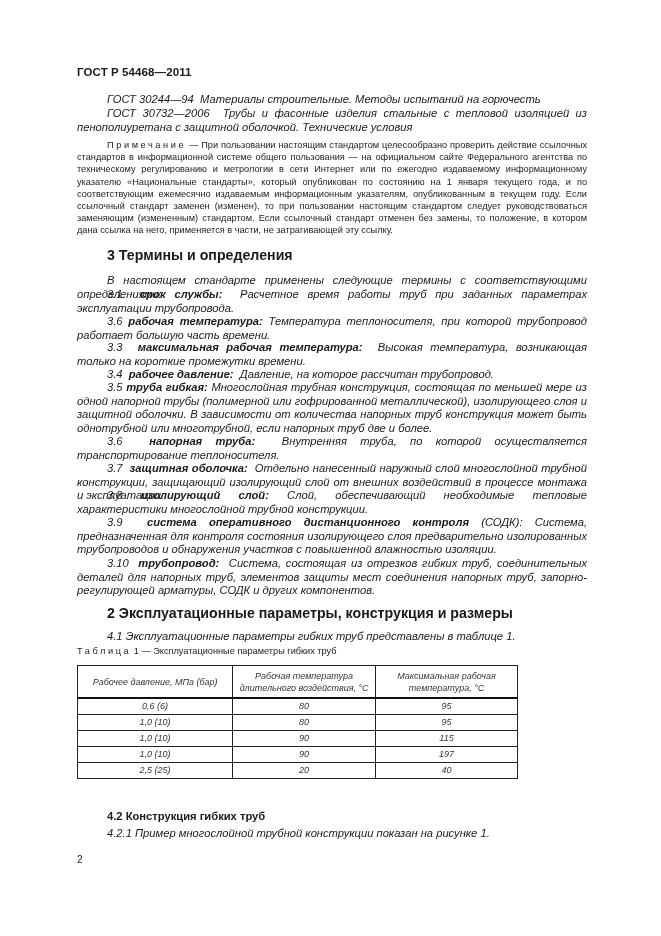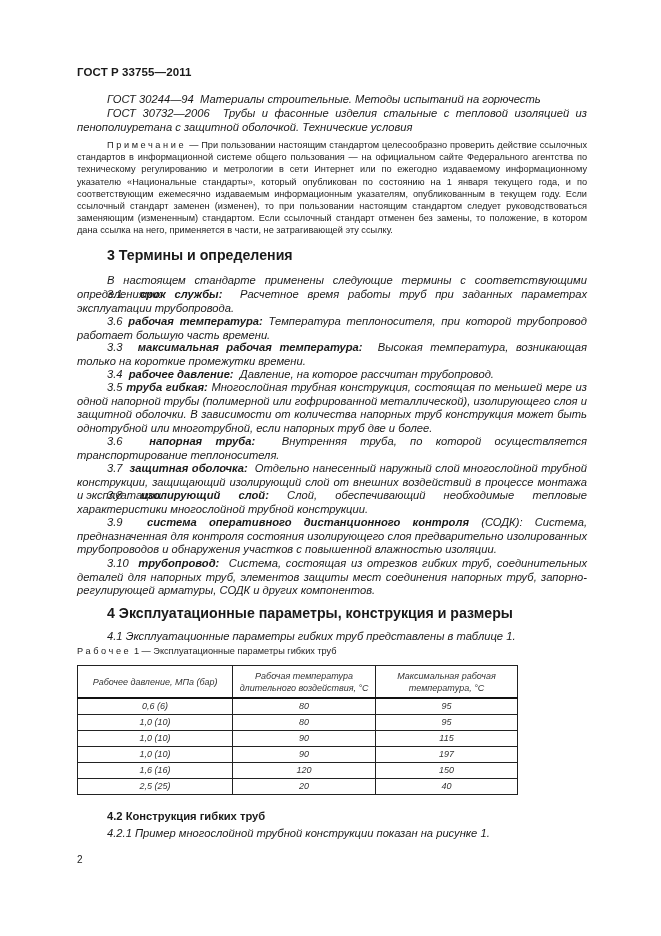--- a/index.html
+++ b/index.html
@@ -20,21 +20,21 @@
   table.t { position: absolute; left: 77px; top: 665px; width: 441px; border-collapse: collapse;
             font-size: 9px; color: #333; font-style: italic; }
   table.t td, table.t th { border: 1px solid #222; text-align: center; font-weight: normal; padding: 0 4px; }
   table.t thead th { height: 31px; line-height: 12px; border-bottom: 2.5px solid #111; }
   table.t tbody td { height: 15px; line-height: 15px; }
   .pg { left: 77px; top: 854px; font-size: 10px; }
 </style>
 </head>
 <body>
 
-<div class="abs hdr">ГОСТ Р 33755—2011</div>
+<div class="abs hdr">ГОСТ Р 54468—2011</div>
 
 <p class="p ind" style="top:93px"><span>ГОСТ 30244—94</span>&nbsp; <span>Материалы строительные. Методы испытаний на горючесть</span></p>
 <p class="p ind" style="top:107px"><span>ГОСТ 30732—2006</span>&nbsp; <span>Трубы и фасонные изделия стальные с тепловой изоляцией из пенополиуретана с защитной оболочкой. Технические условия</span></p>
 
 <p class="note" style="top:139px"><span class="spaced">Примечание</span> <span>— При пользовании настоящим стандартом целесообразно проверить действие ссылочных стандартов в информационной системе общего пользования — на официальном сайте Федерального агентства по техническому регулированию и метрологии в сети Интернет или по ежегодно издаваемому информационному указателю «Национальные стандарты», который опубликован по состоянию на 1 января текущего года, и по соответствующим ежемесячно издаваемым информационным указателям, опубликованным в текущем году. Если ссылочный стандарт заменен (изменен), то при пользовании настоящим стандартом следует руководствоваться заменяющим (измененным) стандартом. Если ссылочный стандарт отменен без замены, то положение, в котором дана ссылка на него, применяется в части, не затрагивающей эту ссылку.</span></p>
 
 <h2 class="h2" style="top:247px">3  Термины и определения</h2>
 
 <p class="p ind" style="top:274px">В настоящем стандарте применены следующие термины с соответствующими определениями:</p>
 
@@ -42,25 +42,25 @@
 <p class="p ind" style="top:315px"><span>3.6</span> <b>рабочая температура:</b> <span>Температура теплоносителя, при которой трубопровод работает большую часть времени.</span></p>
 <p class="p ind" style="top:341px"><span>3.3</span>&nbsp; <b>максимальная рабочая температура:</b>&nbsp; <span>Высокая температура, возникающая только на короткие промежутки времени.</span></p>
 <p class="p ind" style="top:368px"><span>3.4</span>&nbsp; <b>рабочее давление:</b>&nbsp; <span>Давление, на которое рассчитан трубопровод.</span></p>
 <p class="p ind" style="top:381px"><span>3.5</span> <b>труба гибкая:</b> <span>Многослойная трубная конструкция, состоящая по меньшей мере из одной напорной трубы (полимерной или гофрированной металлической), изолирующего слоя и защитной оболочки. В зависимости от количества напорных труб конструкция может быть однотрубной или многотрубной, если напорных труб две и более.</span></p>
 <p class="p ind" style="top:435px"><span>3.6</span>&nbsp; <b>напорная труба:</b>&nbsp; <span>Внутренняя труба, по которой осуществляется транспортирование теплоносителя.</span></p>
 <p class="p ind" style="top:462px"><span>3.7</span>&nbsp; <b>защитная оболочка:</b>&nbsp; <span>Отдельно нанесенный наружный слой многослойной трубной конструкции, защищающий изолирующий слой от внешних воздействий в процессе монтажа и эксплуатации.</span></p>
 <p class="p ind" style="top:489px"><span>3.8</span> <b>изолирующий слой:</b> <span>Слой, обеспечивающий необходимые тепловые характеристики многослойной трубной конструкции.</span></p>
 <p class="p ind" style="top:516px"><span>3.9</span>&nbsp; <b>система оперативного дистанционного контроля</b> <span>(СОДК):  Система, предназначенная для контроля состояния изолирующего слоя предварительно изолированных трубопроводов и обнаружения участков с повышенной влажностью изоляции.</span></p>
 <p class="p ind" style="top:557px"><span>3.10</span>&nbsp; <b>трубопровод:</b>&nbsp; <span>Система, состоящая из отрезков гибких труб, соединительных деталей для напорных труб, элементов защиты мест соединения напорных труб, запорно-регулирующей арматуры, СОДК и других компонентов.</span></p>
 
-<h2 class="h2" style="top:605px">4  Эксплуатационные параметры, конструкция и размеры</h2>
+<h2 class="h2" style="top:605px">2  Эксплуатационные параметры, конструкция и размеры</h2>
 
 <p class="p ind" style="top:630px">4.1  Эксплуатационные параметры гибких труб представлены в таблице 1.</p>
 
-<div class="cap"><span class="spaced">Рабочее</span> <span>1 — Эксплуатационные параметры гибких труб</span></div>
+<div class="cap"><span class="spaced">Таблица</span> <span>1 — Эксплуатационные параметры гибких труб</span></div>
 
 <table class="t">
   <colgroup>
       <col style="width:185px">
       <col style="width:164px">
       <col style="width:162px">
     </colgroup>
   <thead>
     <tr>
       <th>Рабочее давление, МПа (бар)</th>
@@ -83,25 +83,20 @@
         <td>1,0 (10)</td>
         <td>90</td>
         <td>115</td>
       </tr>
     <tr>
         <td>1,0 (10)</td>
         <td>90</td>
         <td>197</td>
       </tr>
     <tr>
-        <td>1,6 (16)</td>
-        <td>120</td>
-        <td>150</td>
-      </tr>
-    <tr>
         <td>2,5 (25)</td>
         <td>20</td>
         <td>40</td>
       </tr>
   </tbody>
 </table>
 
 <h3 class="h3" style="top:810px">4.2  Конструкция гибких труб</h3>
 <p class="p ind" style="top:827px">4.2.1  Пример многослойной трубной конструкции показан на рисунке 1.</p>
 

